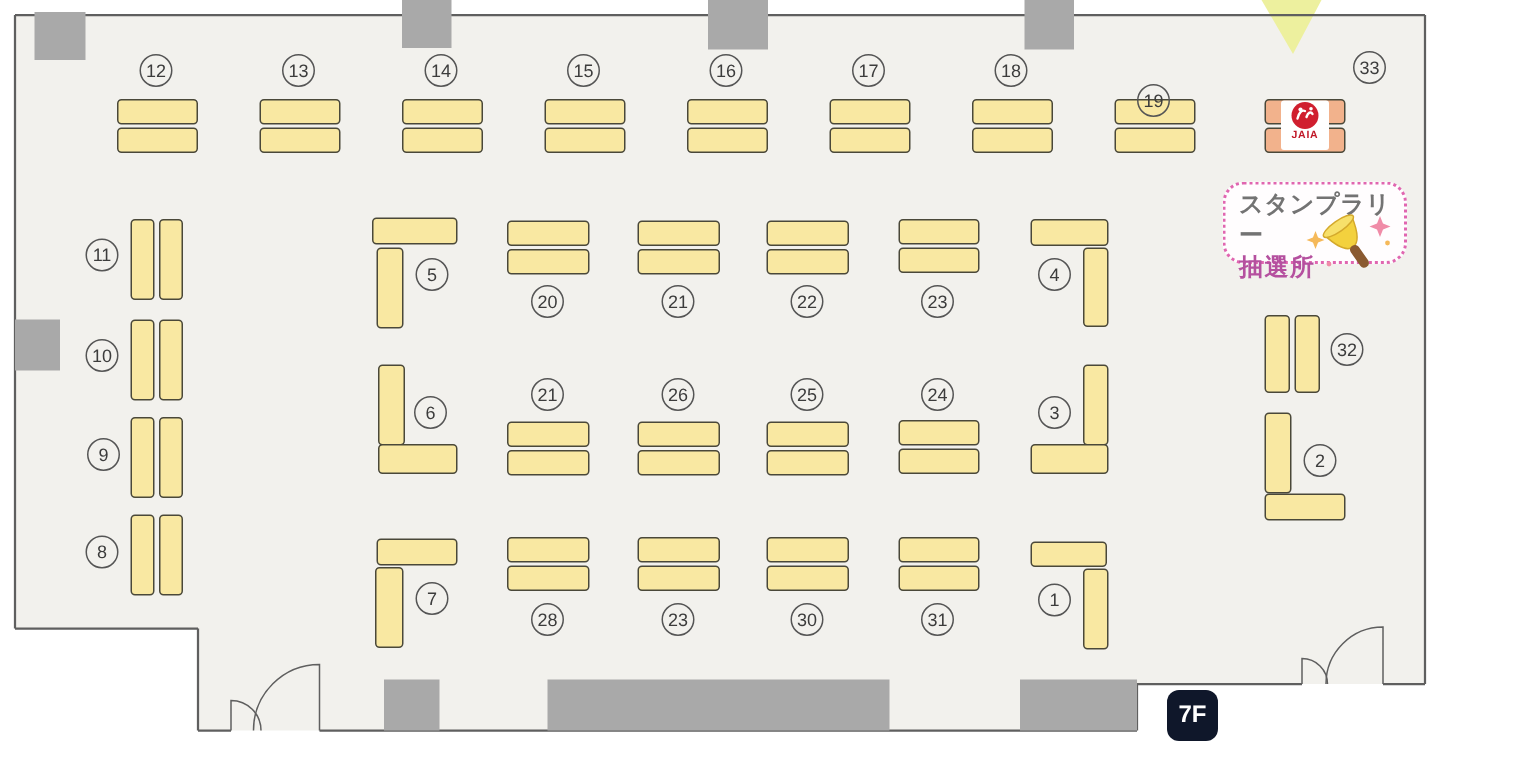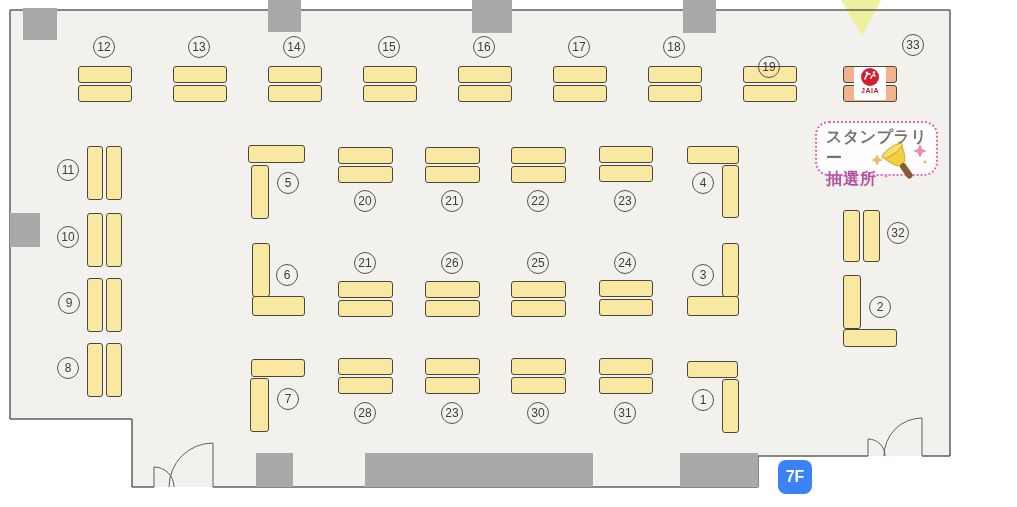--- a/index.html
+++ b/index.html
@@ -16,21 +16,21 @@
          background:#ffffff;border-radius:2px;display:flex;flex-direction:column;
          align-items:center;justify-content:flex-start;}
   .jaia-text{font-size:7px;font-weight:bold;color:#c01828;line-height:7px;letter-spacing:0.5px;}
   .stamp-box{position:absolute;left:815px;top:121px;width:123px;height:55px;
          border:2px dotted #e066b0;border-radius:14px;background:#fffdfe;
          box-sizing:border-box;padding:3px 0 0 9px;}
   .stamp-line1{font-size:16px;font-weight:bold;color:#737373;letter-spacing:0.5px;line-height:21px;}
   .stamp-line2{font-size:16px;font-weight:bold;color:#b5509f;letter-spacing:1px;line-height:22px;}
   .bell-wrap{position:absolute;left:868px;top:136px;width:70px;height:54px;}
   .floor-badge{position:absolute;left:778px;top:460px;width:34px;height:34px;
-         background:#3b82f6;border-radius:8px;color:#ffffff;font-weight:bold;
+         background:#0f172a;border-radius:8px;color:#ffffff;font-weight:bold;
          font-size:16px;display:flex;align-items:center;justify-content:center;}
   .legend-line1{position:absolute;left:822px;top:461px;font-size:16px;color:#8c8c8c;white-space:nowrap;}
   .legend-line2{position:absolute;left:822px;top:481px;font-size:15px;color:#3d3d3d;white-space:nowrap;}
 </style>
 </head>
 <body>
 
 <div id="plan">
 
   <svg id="plan-svg" width="1017" height="507" viewBox="0 0 1017 507">

